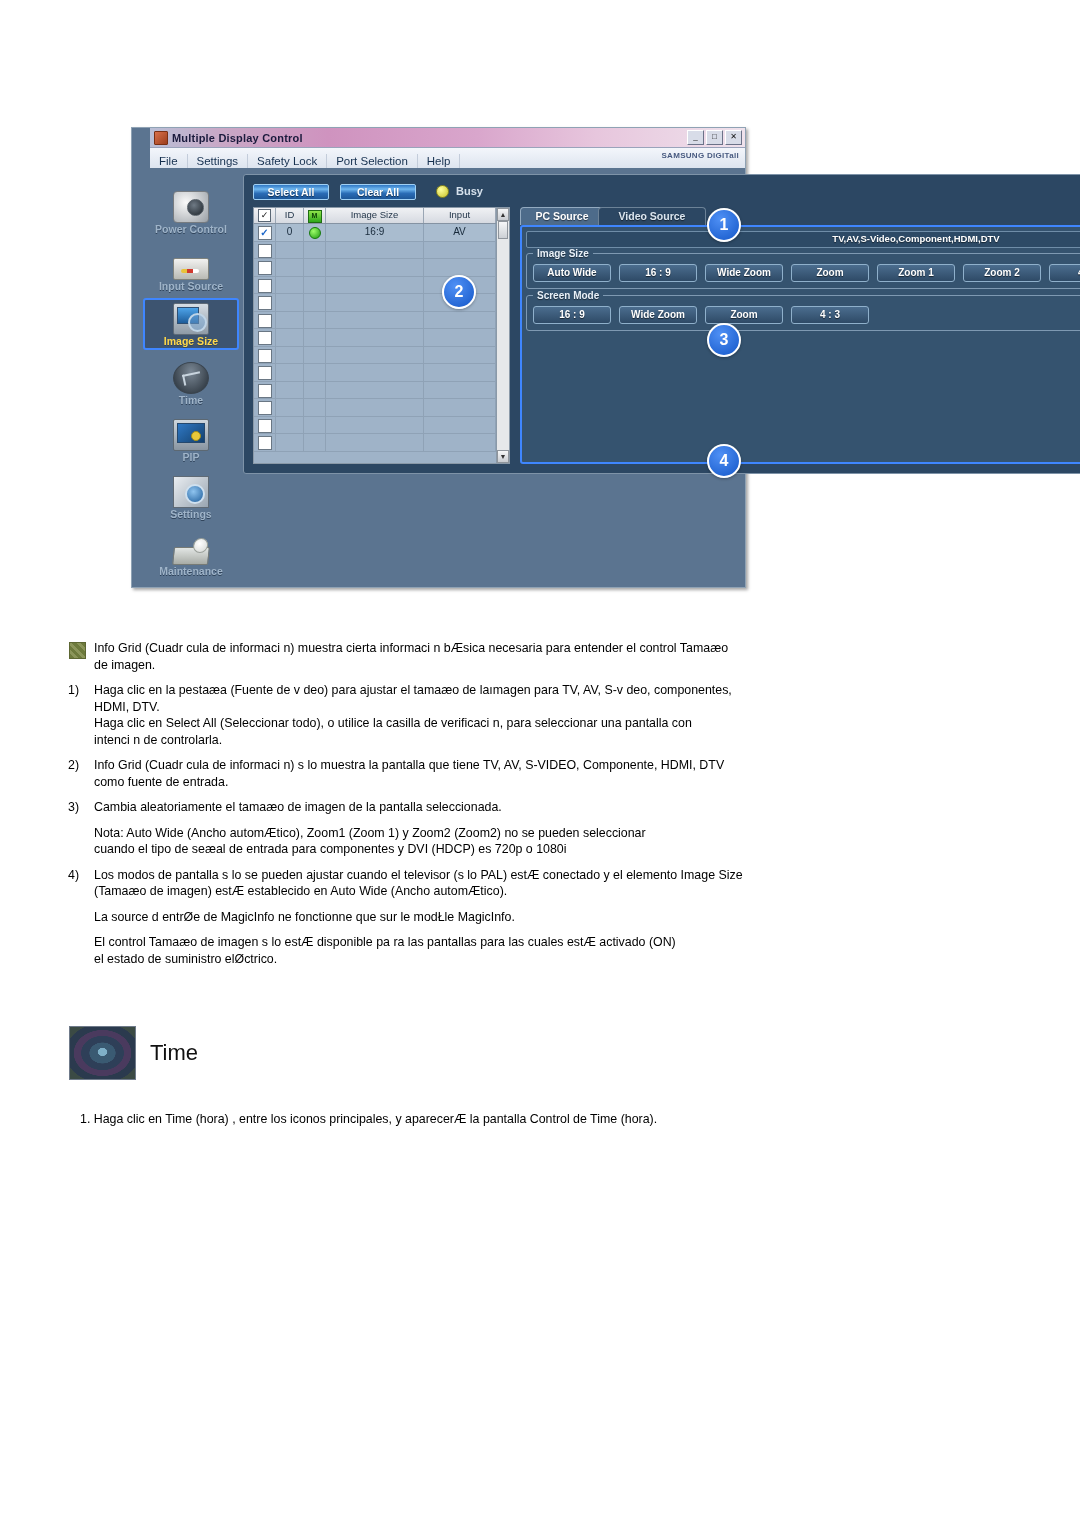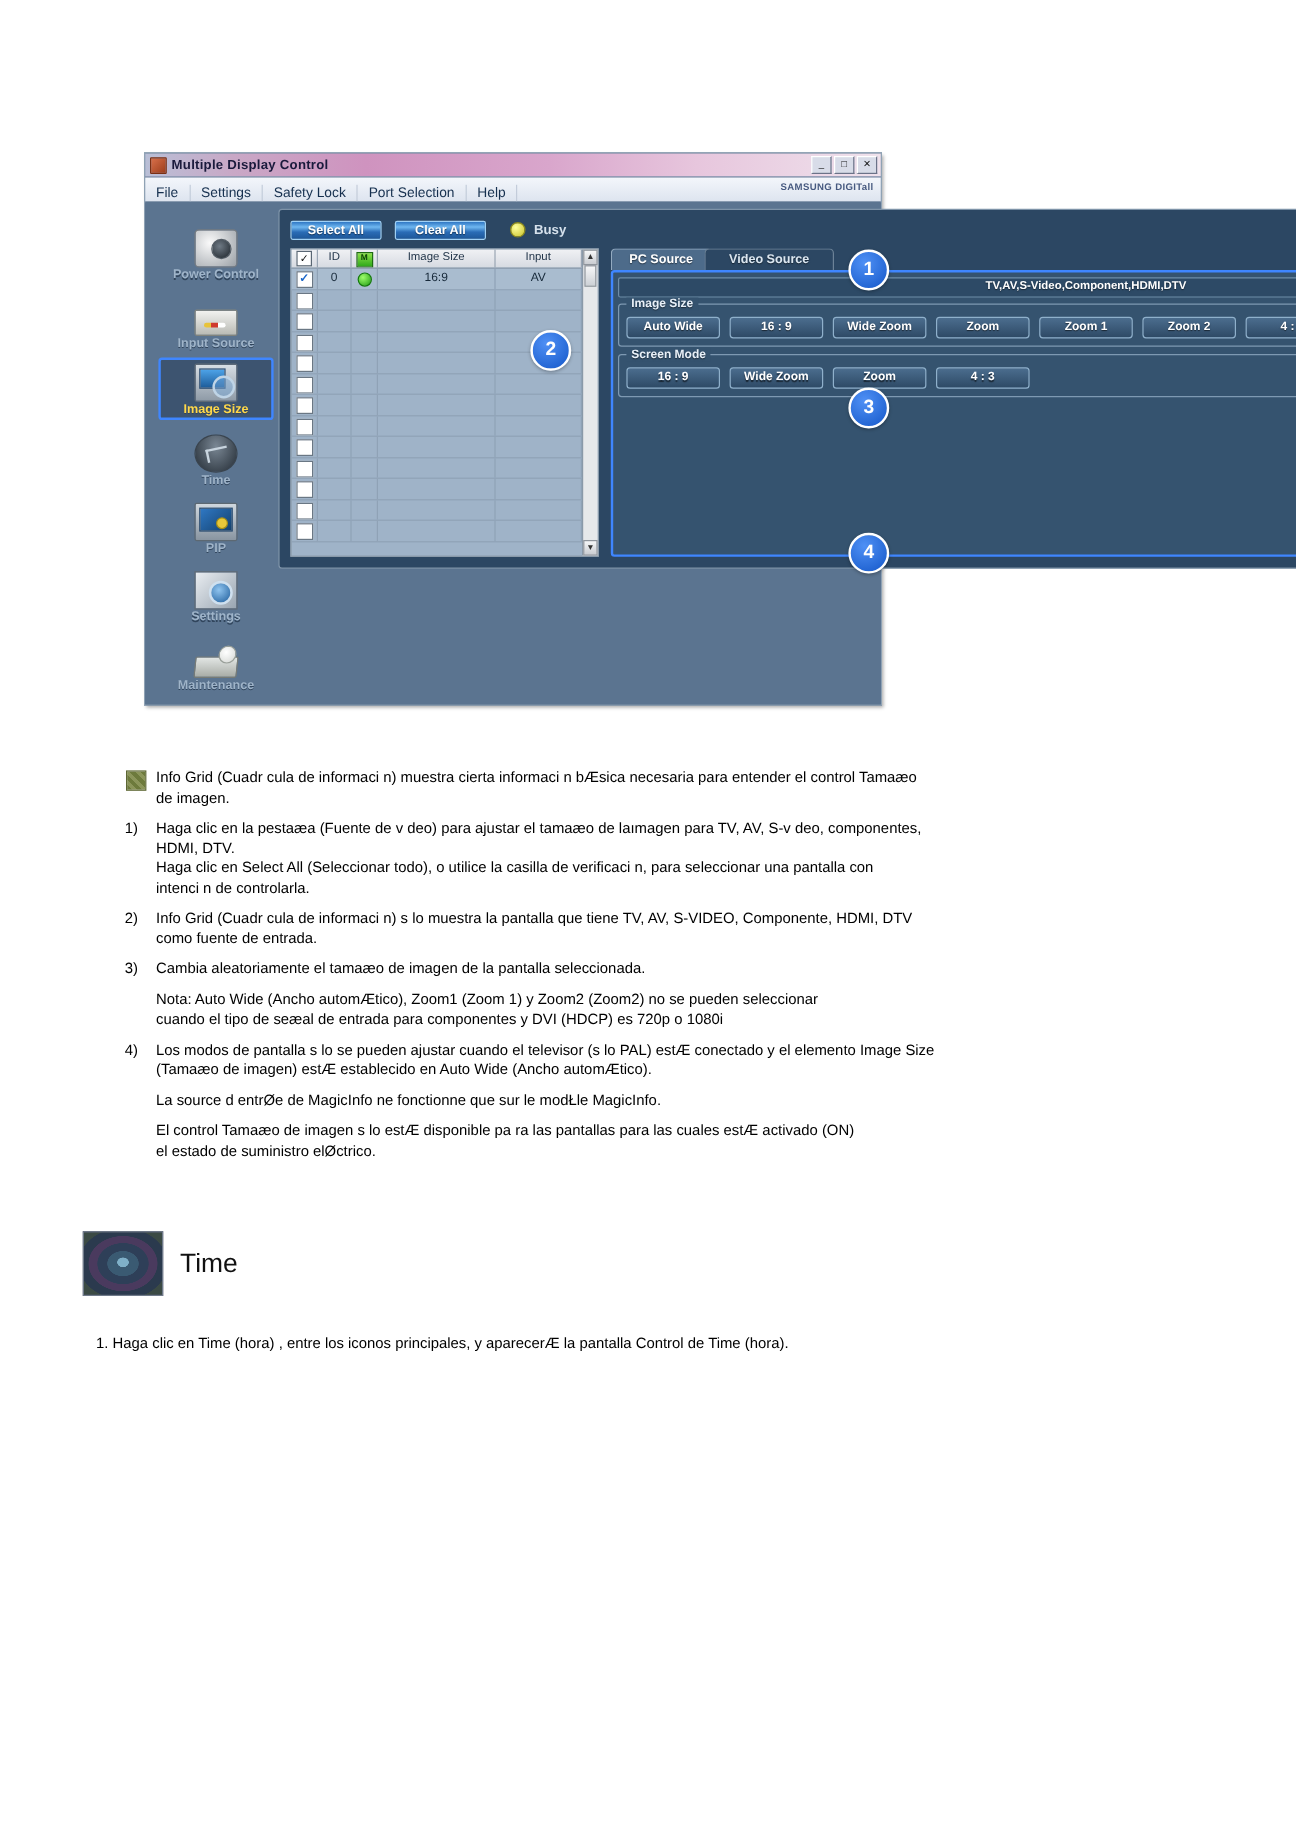--- a/index.html
+++ b/index.html
@@ -4,25 +4,26 @@
 <style>
   html,body{margin:0;padding:0;}
   body{
     width:1080px;height:1527px;background:#ffffff;
     font-family:"Liberation Sans", sans-serif;
     color:#000;position:relative;overflow:hidden;
   }
 
   
   #app-window{
-    position:absolute;left:120px;top:127px;width:615px;height:461px;
+    position:absolute;left:131px;top:127px;width:615px;height:461px;
     background:#5b7490;
     border:1px solid #8fa2b4;
     box-shadow:2px 2px 3px rgba(0,0,0,.35);
     box-sizing:border-box;
+    padding-left:18px;
   }
   #titlebar{
     height:19px;
     background:linear-gradient(to right,#b9bfd6 0%,#c9a8c6 12%,#cf93bf 30%,#d9a6cc 55%,#e7c6dd 75%,#efe2ec 100%);
     border-bottom:1px solid #9aa3bb;
     display:flex;align-items:center;position:relative;
   }
   #title-icon{
     width:12px;height:12px;margin:0 4px 0 4px;
     background:linear-gradient(135deg,#d9704a,#9c3d1c);
@@ -110,21 +111,21 @@
     box-sizing:border-box;height:300px;
   }
   #toolbar{display:flex;align-items:center;margin-bottom:7px;height:17px;}
   .tool-btn{
     width:76px;height:16px;margin-right:11px;
     background:linear-gradient(to bottom,#2f77c4 0%,#6fb7f0 30%,#2a6cb6 60%,#1e5798 100%);
     border:1px solid #9fd0f5;border-radius:2px;
     color:#ffffff;font-size:10.5px;font-weight:bold;text-align:center;line-height:15px;
     text-shadow:0 1px 1px rgba(0,0,0,.55);box-sizing:border-box;
   }
-  #busy-wrap{display:flex;align-items:center;margin-left:9px;}
+  #busy-wrap{display:flex;margin-left:9px;}
   #busy-led{
     width:11px;height:11px;border-radius:50%;
     background:radial-gradient(circle at 35% 32%,#ffff9c,#c8c22a);
     border:1px solid #8d8a1e;margin-right:7px;
   }
   #busy-text{font-size:11px;color:#d6e1ec;font-weight:bold;}
 
   #mid-row{display:flex;flex:1;min-height:0;}
 
   
@@ -233,21 +234,21 @@
     display:flex;align-items:center;justify-content:center;
     box-shadow:0 1px 3px rgba(0,0,0,.3);z-index:40;
     font-family:"Liberation Sans",sans-serif;
   }
   #badge1{left:707px;top:208px;}
   #badge2{left:442px;top:275px;}
   #badge3{left:707px;top:323px;}
   #badge4{left:707px;top:444px;}
 
   
-  #doc{position:absolute;left:0;top:640px;width:872px;padding-left:36px;}
+  #doc{position:absolute;left:0;top:640px;width:872px;}
   .para{
     position:relative;font-size:12.4px;line-height:16.5px;color:#000;
     margin-bottom:9px;
   }
   .bullet-row{padding-left:94px;}
   .bullet-ico{
     position:absolute;left:69px;top:2px;width:15px;height:15px;
     background:repeating-linear-gradient(45deg,#6d7a3c 0 3px,#8b955a 3px 6px);
     border:1px solid #5d6733;
   }

